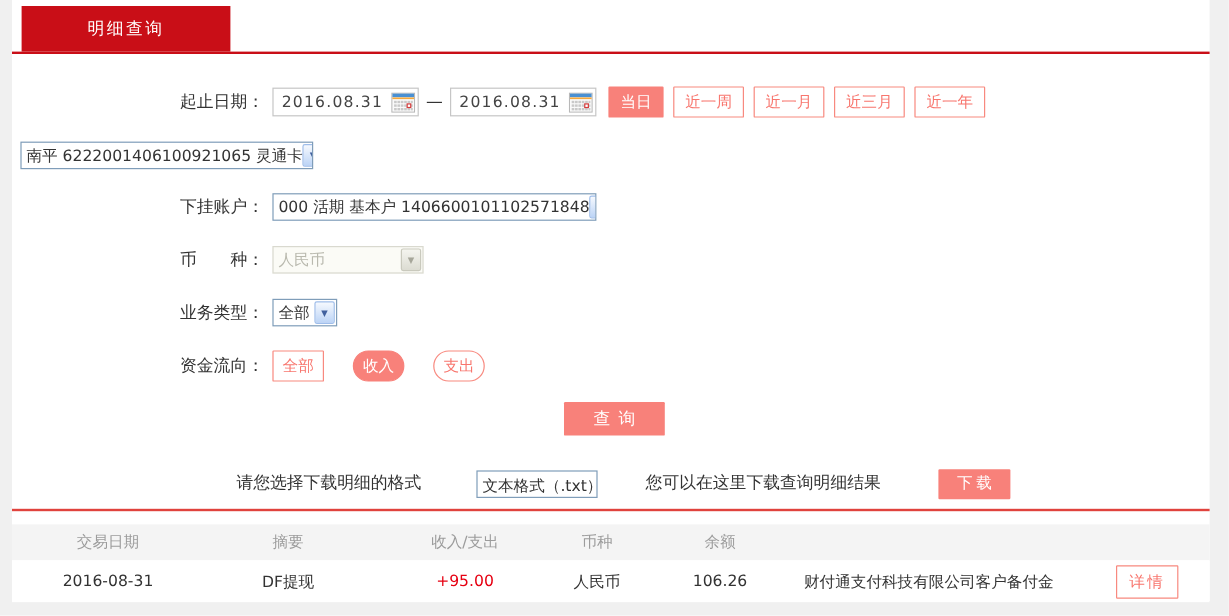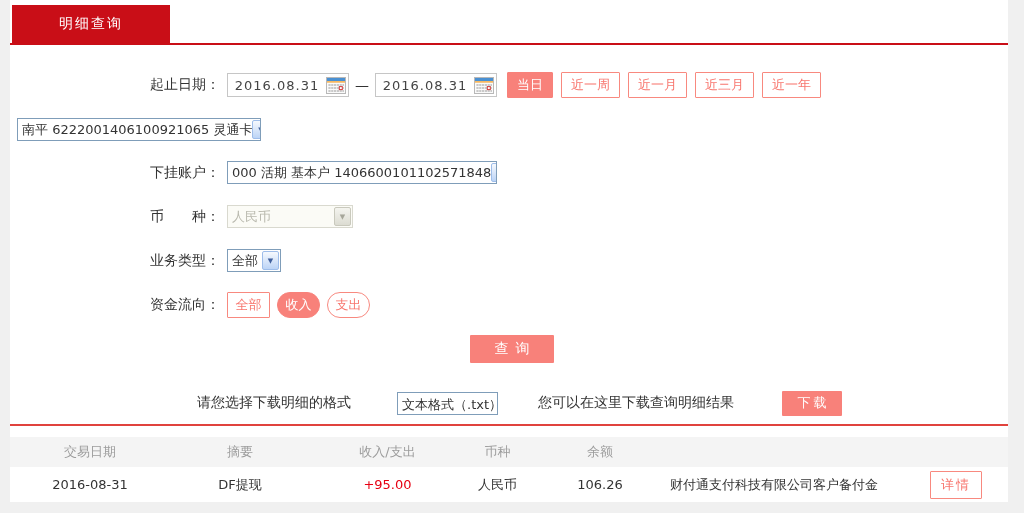--- a/index.html
+++ b/index.html
@@ -9,21 +9,21 @@
     font-family:"DejaVu Sans", sans-serif;
     font-size:14px; color:#333;
     position:relative; overflow:hidden;
   }
   .panel {
     position:absolute; left:10px; top:0; width:998px; height:502px;
     background:#fff; border-bottom:1px solid #d8d8d8;
   }
   
   .tab {
-    position:absolute; left:2px; top:5px; width:158px; height:38px;
+    position:absolute; left:8px; top:5px; width:174px; height:38px;
     background:#c90e17; color:#fff; font-size:14px;
     display:flex; align-items:center; justify-content:center;
     letter-spacing:2px; cursor:pointer;
   }
   .tab-underline {
     position:absolute; left:0; top:43px; width:100%; height:2px; background:#c90e17;
   }
   
   .form-row { position:absolute; left:0; right:0; display:flex; align-items:center; }
   .flabel { width:210px; text-align:right; color:#333; flex:none; }
@@ -52,21 +52,21 @@
     background:linear-gradient(#f6f9fe,#bcd4f6);
     border:1px solid #9ebdea; color:#41619e; font-size:7px;
     display:flex; align-items:center; justify-content:center;
   }
   .xp-select.disabled { border-color:#d9d9cf; background:#fbfbf6; cursor:default; }
   .xp-select.disabled .sel-text { color:#b9b9ae; }
   .xp-select.disabled .sel-arrow {
     background:linear-gradient(#f4f4ef,#dcdcd2); border-color:#c9c9bd; color:#a6a69a;
   }
   .flow-btn { margin-left:12px; width:43px; padding:0; text-align:center; }
-  .flow-btn + .flow-btn { margin-left:7px;border-radius:13px; }
+  .flow-btn + .flow-btn { margin-left:24px;border-radius:13px; }
   .big-btn {
     position:absolute; background:#f8817a; color:#fff; border:none; cursor:pointer;
     font-family:"DejaVu Sans", sans-serif; border-radius:1px;
   }
   #query-btn { left:460px; top:335px; width:84px; height:28px; font-size:14px; letter-spacing:7px; padding-left:7px; }
   #download-btn { width:60px; height:25px; font-size:13px; letter-spacing:3px; padding-left:3px; position:static; margin-left:8px; }
   .download-row { position:absolute; top:390px; left:187px; height:26px; display:flex; align-items:center;gap:40px; }
   .dl-hint { }
   .divider { position:absolute; left:0; top:424px; width:100%; height:2px; background:#e0433d; }
   

